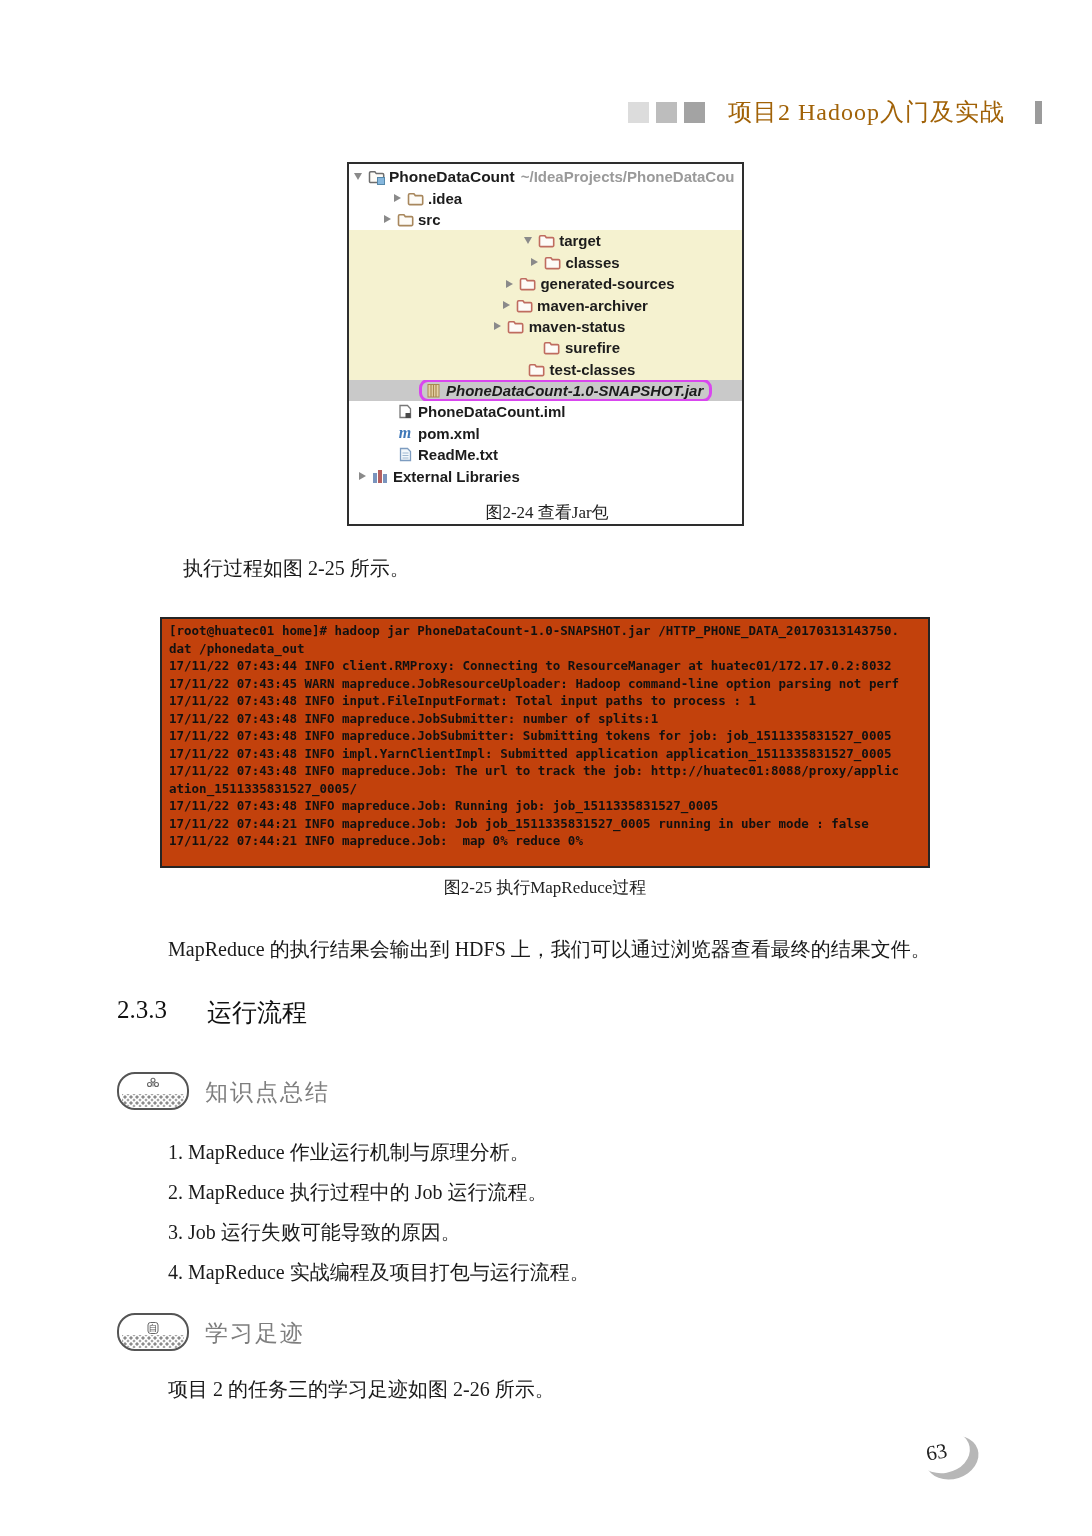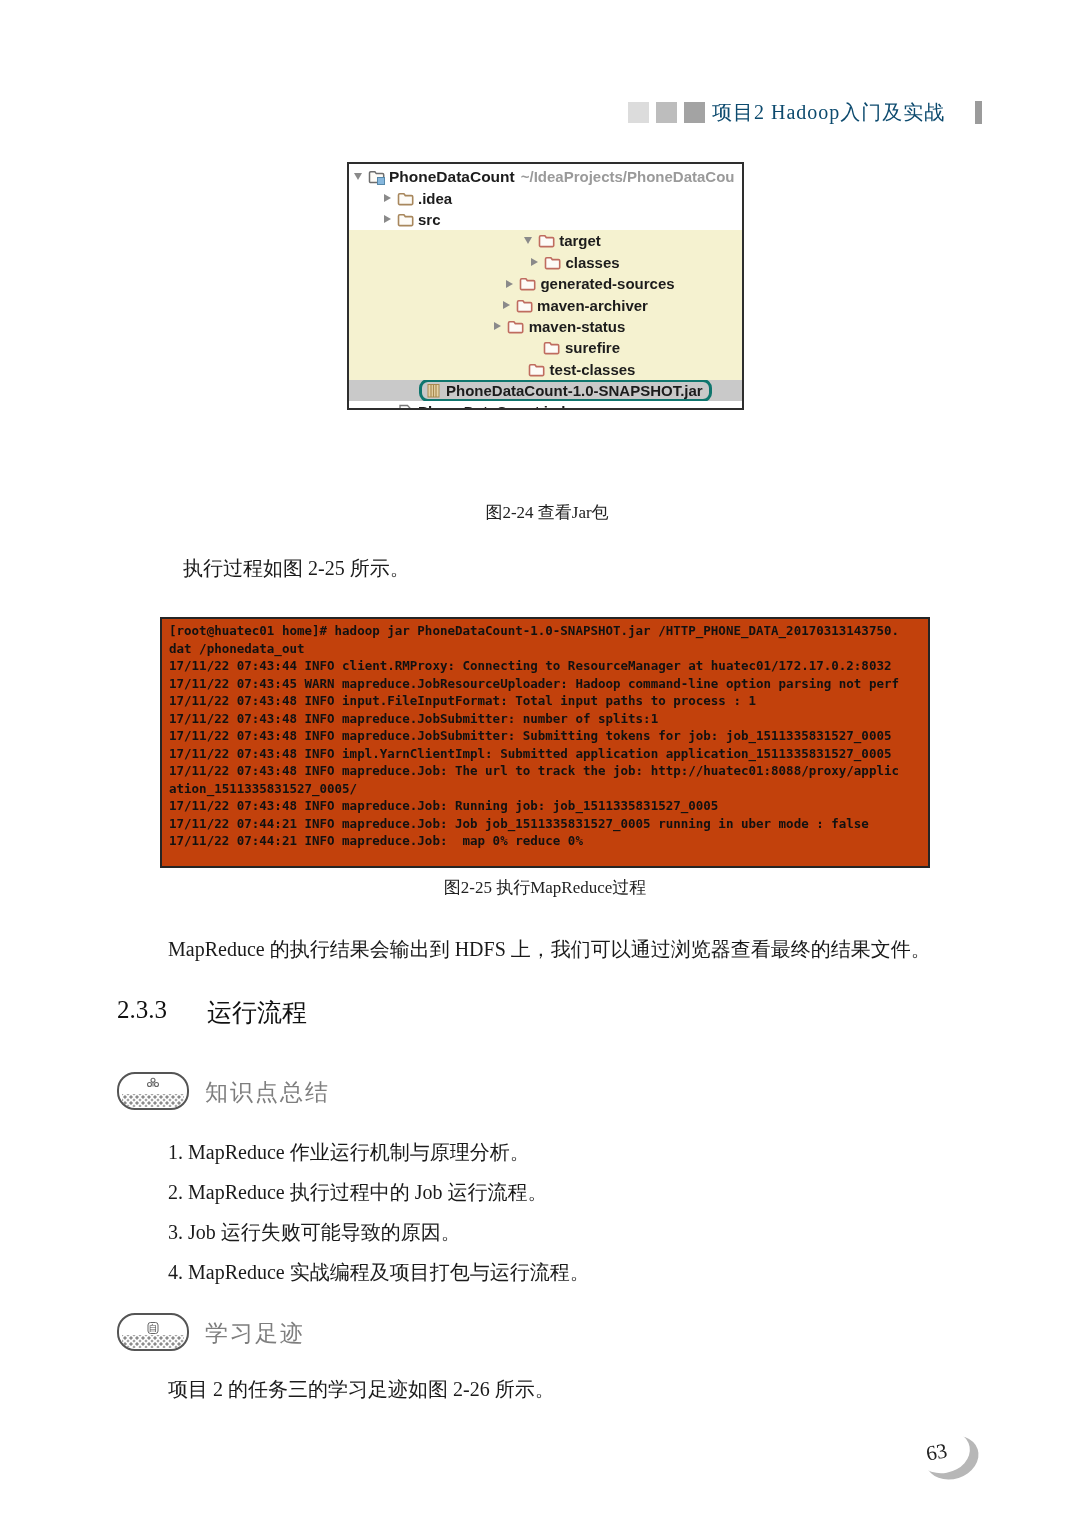--- a/index.html
+++ b/index.html
@@ -3,39 +3,39 @@
 <meta charset="utf-8">
 <style>
   html,body{margin:0;padding:0;background:#ffffff;}
   #page{position:relative;width:1092px;height:1536px;background:#fff;overflow:hidden;
         font-family:"Liberation Serif","DejaVu Serif",serif;color:#1a1a1a;}
 
   
   .hdr{position:absolute;left:628px;top:99px;display:flex;align-items:center;height:26px;}
   .sq{width:21px;height:21px;margin-right:7px;}
   .sq1{background:#dcdcdc;} .sq2{background:#bdbdbd;} .sq3{background:#a3a3a3;}
-  .hdr-title{margin-left:0;font-size:20px;color:#0c4a6e;letter-spacing:1px;white-space:nowrap;}
+  .hdr-title{margin-left:16px;font-size:24px;color:#a16207;letter-spacing:1px;white-space:nowrap;}
   .hdr-bar{width:7px;height:23px;background:#9b9b9b;margin-left:30px;}
 
   
-  .tree-panel{position:absolute;left:347px;top:162px;width:397px;height:248px;
+  .tree-panel{position:absolute;left:347px;top:162px;width:397px;height:364px;
               box-sizing:border-box;border:2px solid #2e2e2e;background:#fff;overflow:hidden;
               font-family:"Liberation Sans","DejaVu Sans",sans-serif;padding-top:2px;}
   .tree-row{display:flex;align-items:center;height:21.4px;white-space:nowrap;overflow:hidden;
             font-size:15px;font-weight:bold;color:#1c1c1c;}
   .tree-row.hl{background:#f5f2d0;justify-content:center;}
   .tree-row.sel{background:#c9c9c9;}
   .arr{width:18px;min-width:18px;display:flex;justify-content:center;align-items:center;}
   .arr.right::before{content:"";border-left:7px solid #8a8a8a;border-top:4.5px solid transparent;border-bottom:4.5px solid transparent;}
   .arr.down::before{content:"";border-top:7px solid #8a8a8a;border-left:4.5px solid transparent;border-right:4.5px solid transparent;}
   .ticon{width:18px;min-width:18px;height:16px;display:flex;align-items:center;justify-content:center;margin-right:4px;}
   .root-label{font-size:15.5px;}
   .root-path{color:#9a9a9a;margin-left:6px;font-weight:bold;}
-  .jar-box{display:inline-flex;align-items:center;border:3px solid #0f766e;border-radius:9px;
-           padding:0 6px 0 2px;height:17px;margin-left:-2px;background:transparent;}
+  .jar-box{display:inline-flex;align-items:center;border:3px solid #d946ef;border-radius:9px;
+           padding:0 6px 0 2px;height:17px;margin-left:-2px;background:transparent;font-style:italic;}
 
   
   .cap{position:absolute;font-size:17px;color:#222;text-align:center;}
   .cap24{left:347px;top:501px;width:400px;}
   .cap25{left:160px;top:876px;width:770px;}
   .para{position:absolute;font-size:20px;color:#1a1a1a;white-space:nowrap;}
   .para1{left:183px;top:555px;}
   .para2{left:168px;top:936px;}
   .para3{left:168px;top:1376px;}
 
@@ -93,21 +93,21 @@
       <span class="ticon">
         <svg width="17" height="16" viewBox="0 0 17 16">
           <path d="M1.5 4 a1.2 1.2 0 0 1 1.2-1.2 h4.2 l1.4 1.8 h6.2 a1.2 1.2 0 0 1 1.2 1.2 v6.6 a1.2 1.2 0 0 1-1.2 1.2 H2.7 a1.2 1.2 0 0 1-1.2-1.2 z" fill="#fdfbf7" stroke="#6d6d6d" stroke-width="1.5"></path>
           <rect x="9.5" y="8.5" width="7" height="7" fill="#86b7dd" stroke="#5588aa" stroke-width="1"></rect>
         </svg>
       </span>
       <span class="root-label">PhoneDataCount</span>
       <span class="root-path">~/IdeaProjects/PhoneDataCou</span>
     </div>
     <div id="tree-rows">
-        <div class="tree-row" style="padding-left: 29px; text-align: right;">
+        <div class="tree-row" style="padding-left: 39px; text-align: right;">
           <span class="arr right"></span>
           <span class="ticon">
             <svg width="17" height="15" viewBox="0 0 17 15">
               <path d="M1.5 4 a1.2 1.2 0 0 1 1.2-1.2 h4.2 l1.4 1.8 h6.2 a1.2 1.2 0 0 1 1.2 1.2 v6.6 a1.2 1.2 0 0 1-1.2 1.2 H2.7 a1.2 1.2 0 0 1-1.2-1.2 z" fill="#fdfbf7" stroke="#a8875d" stroke-width="1.6"></path>
             </svg>
           </span>
           <span>.idea</span>
         </div>
         <div class="tree-row" style="padding-left: 29px;">
           <span class="arr right"></span>

